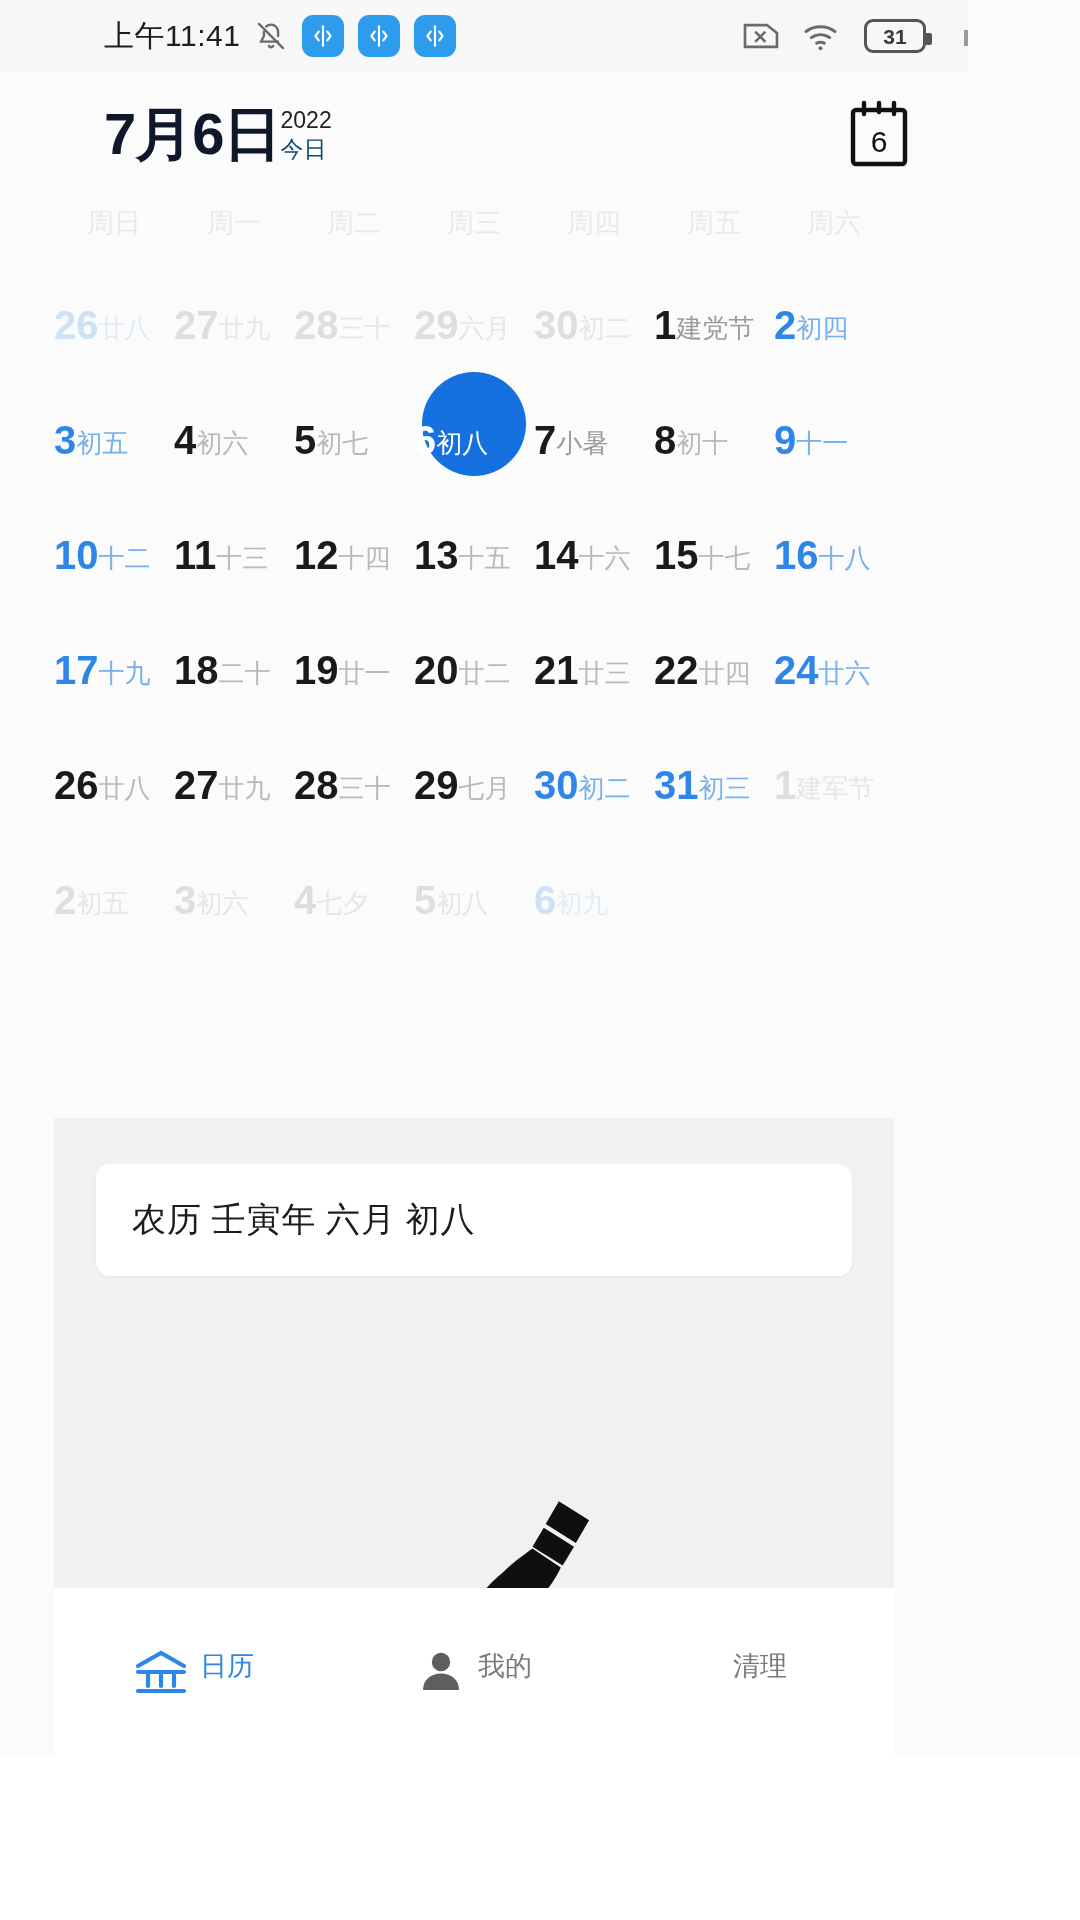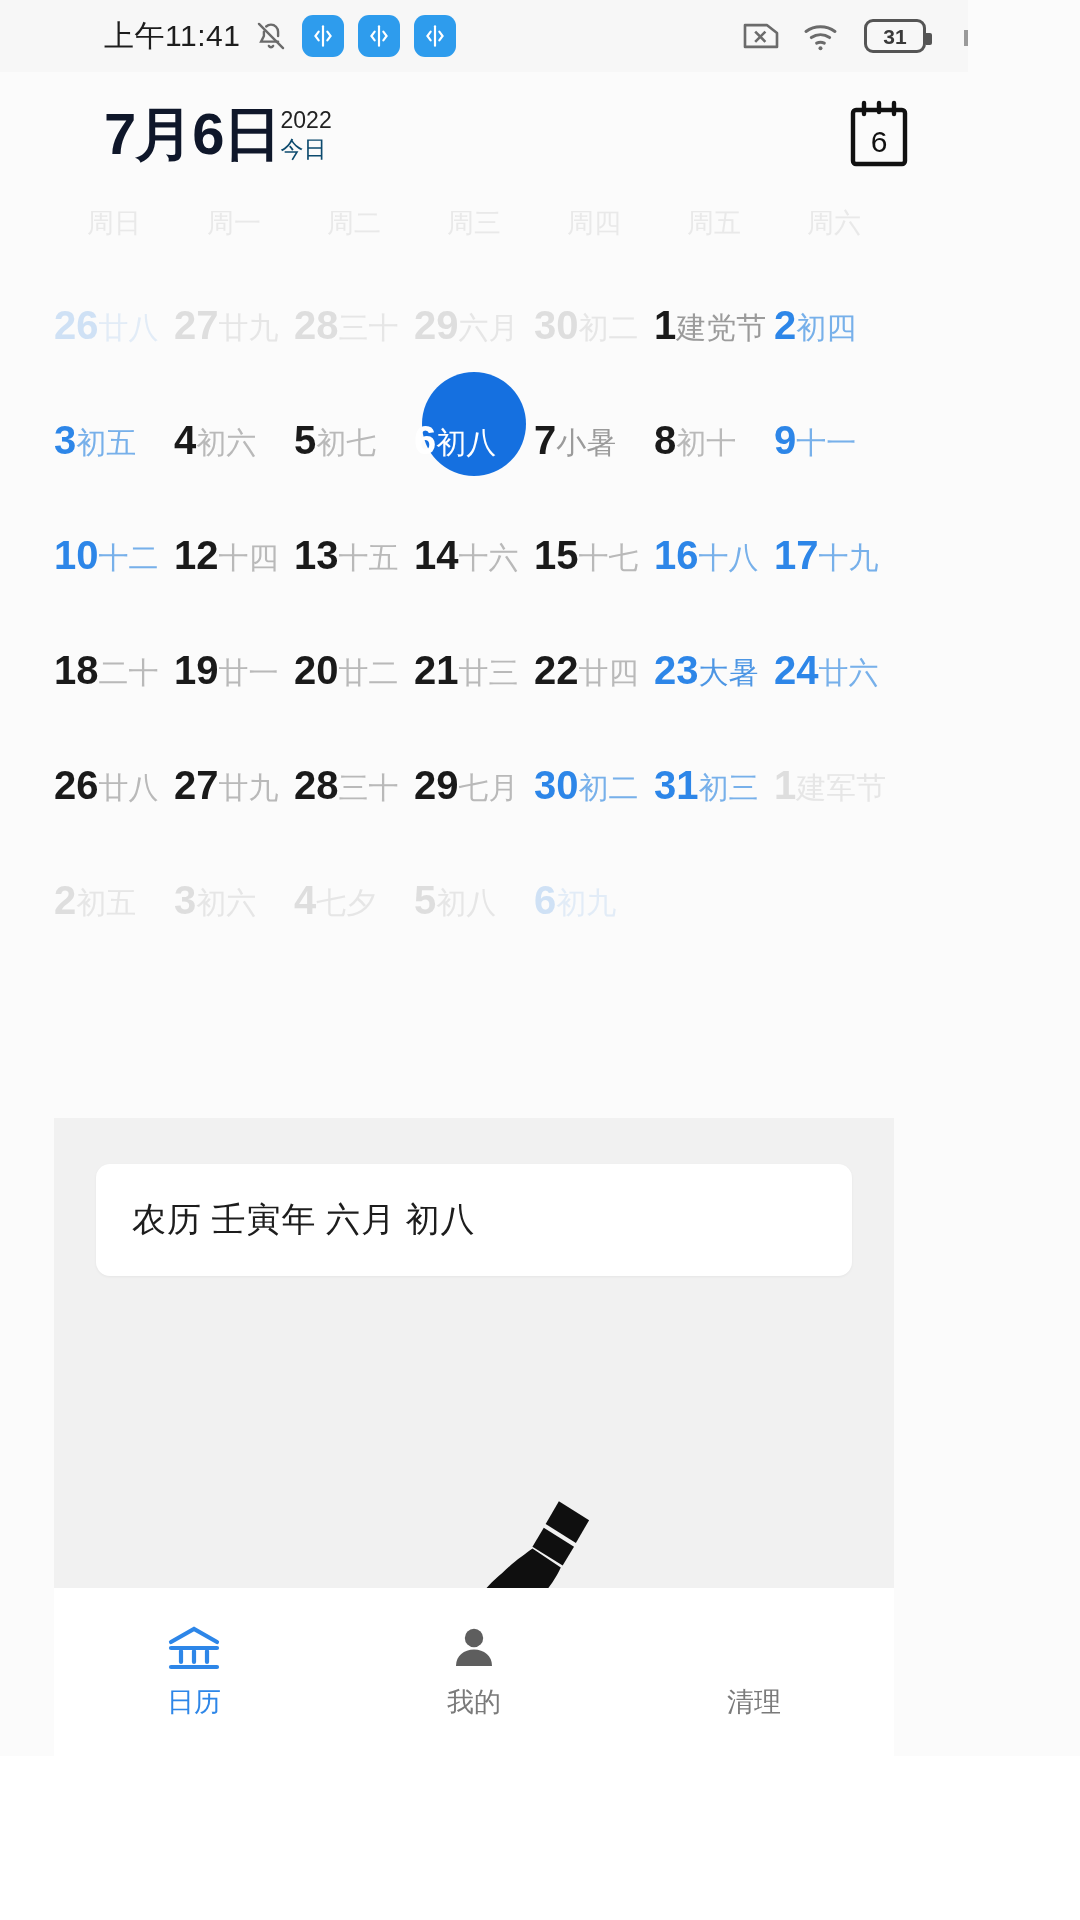--- a/index.html
+++ b/index.html
@@ -50,21 +50,21 @@
   .cal{ position:absolute; top:205px; left:54px; width:840px; }
   .week-head{ display:grid; grid-template-columns:repeat(7,1fr); margin-bottom:22px; }
   .wd{ text-align:center; font-size:27px; color:#e9e9e9; }
   .grid{ display:grid; grid-template-columns:repeat(7,1fr); row-gap:0px; }
   .cell{
     position:relative; height:115px;
     display:flex; flex-direction:row; align-items:center; justify-content:flex-start;
     padding-top:8px;
   }
   .d-num{ font-size:40px; font-weight:600; line-height:1.05; color:#1a1a1a; position:relative; z-index:2; }
-  .d-lun{ font-size:30px; margin-top:8px; color:#b9b9b9; position:relative; z-index:2; }
+  .d-lun{ font-size:26px; margin-top:8px; color:#b9b9b9; position:relative; z-index:2; }
   .cell.weekend .d-num{ color:#2d86e8; }
   .cell.weekend .d-lun{ color:#77b0ea; }
   .cell.muted .d-num{ color:#dedede; }
   .cell.muted .d-lun{ color:#e6e6e6; }
   .cell.muted.weekend .d-num{ color:#cfe1f5; }
   .cell.muted.weekend .d-lun{ color:#e2ecf7; }
   .cell.term .d-lun{ color:#9b9b9b; }
   .cell.weekend.term .d-lun{ color:#4d96e4; }
   .cell.selected .sel-circle{
     position:absolute; top:-6px; left:50%; transform:translateX(-50%);
@@ -86,21 +86,21 @@
     box-shadow:0 1px 3px rgba(0,0,0,0.05);
   }
   .lunar-text{ font-size:34px; color:#1d1d1d; letter-spacing:1px; }
 
   
   .bottomnav{
     position:absolute; left:54px; bottom:0; width:840px; height:168px;
     background:#ffffff; display:grid; grid-template-columns:repeat(3,1fr);
     align-items:center;
   }
-  .nav-item{ display:flex; flex-direction:column; align-items:center; justify-content:center; gap:12px; }
+  .nav-item{ display:flex; flex-direction:row; justify-content:center; gap:12px; }
   .nav-label{ font-size:27px; color:#7a7a7a; }
   .nav-item.active .nav-label{ color:#2d86e8; }
   .broom{
     position:absolute; left:50%; bottom:96px; transform:translateX(-50%);
     width:230px; height:170px; pointer-events:none;
   }
 </style>
 </head>
 <body>
 
@@ -245,20 +245,24 @@
         </div>
         <div class="cell weekend">
           <div class="d-num">9</div>
           <div class="d-lun">十一</div>
         </div>
         <div class="cell weekend">
           <div class="d-num">10</div>
           <div class="d-lun">十二</div>
         </div>
         <div class="cell">
+          <div class="d-num">11</div>
+          <div class="d-lun">十三</div>
+        </div>
+        <div class="cell">
           <div class="d-num">12</div>
           <div class="d-lun">十四</div>
         </div>
         <div class="cell">
           <div class="d-num">13</div>
           <div class="d-lun">十五</div>
         </div>
         <div class="cell">
           <div class="d-num">14</div>
           <div class="d-lun">十六</div>
@@ -287,24 +291,20 @@
           <div class="d-num">20</div>
           <div class="d-lun">廿二</div>
         </div>
         <div class="cell">
           <div class="d-num">21</div>
           <div class="d-lun">廿三</div>
         </div>
         <div class="cell">
           <div class="d-num">22</div>
           <div class="d-lun">廿四</div>
-        </div>
-        <div class="cell weekend term">
-          <div class="d-num">23</div>
-          <div class="d-lun">大暑</div>
         </div>
         <div class="cell weekend">
           <div class="d-num">24</div>
           <div class="d-lun">廿六</div>
         </div>
         <div class="cell">
           <div class="d-num">26</div>
           <div class="d-lun">廿八</div>
         </div>
         <div class="cell">

